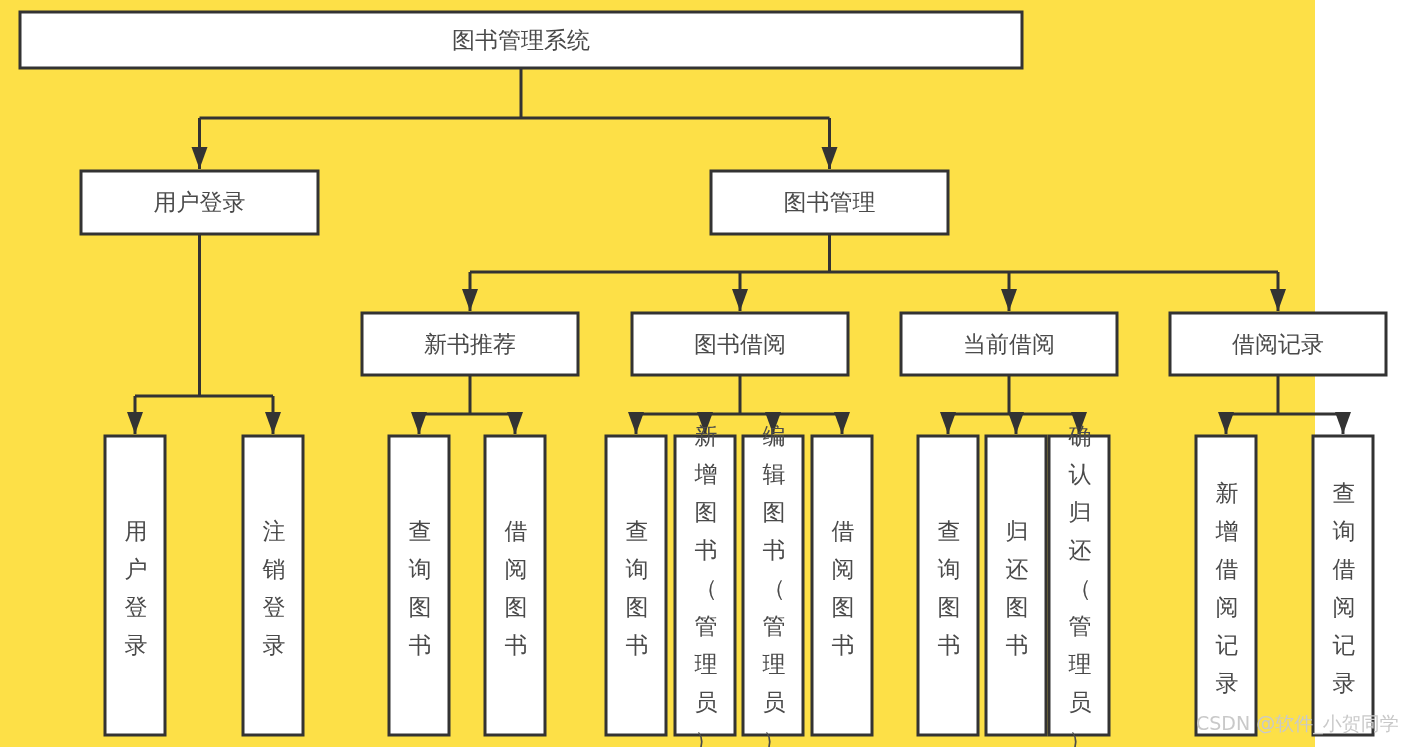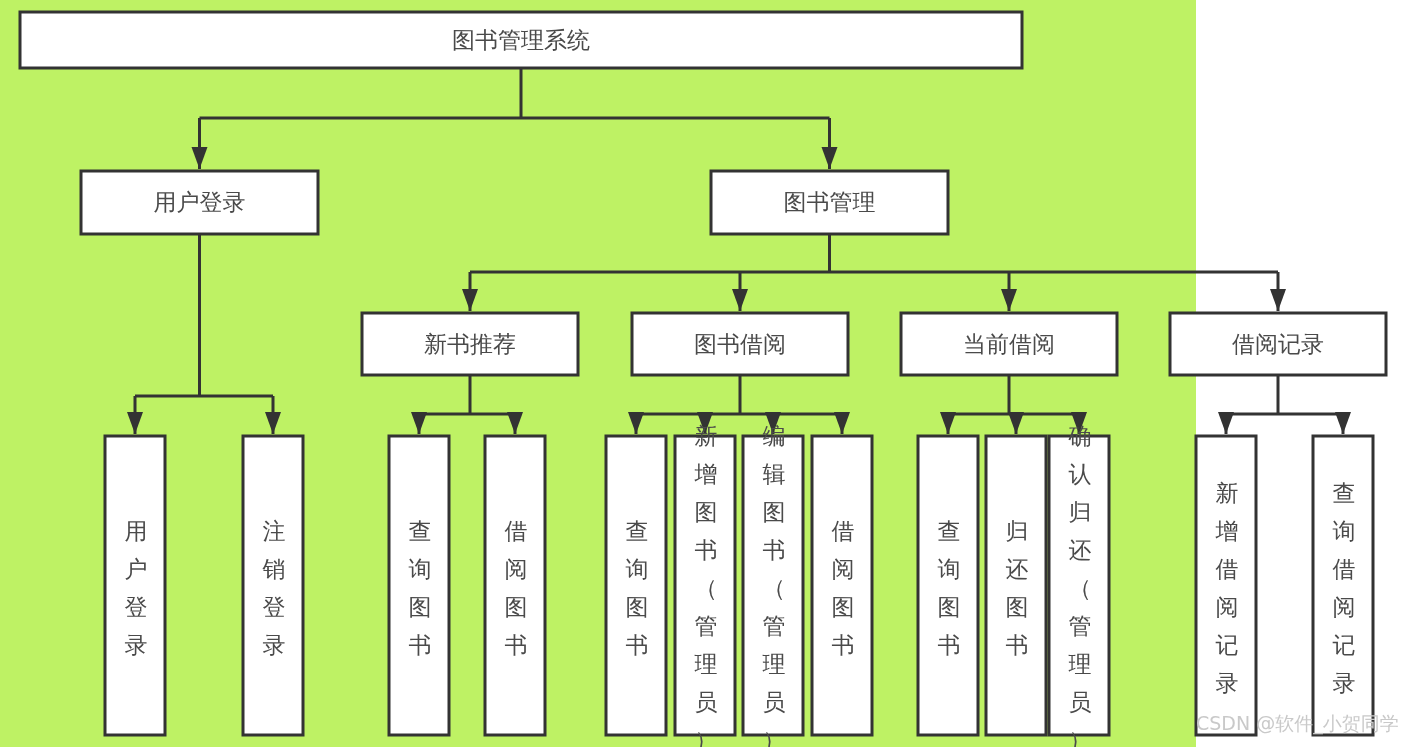--- a/index.html
+++ b/index.html
@@ -8,23 +8,23 @@
     background: #ffffff;
   }
   body {
     width: 1405px;
     height: 747px;
     overflow: hidden;
     font-family: "DejaVu Sans", "Liberation Sans", sans-serif;
   }
   #diagram-root {
     position: relative;
-    width: 1196px;
+    width: 1315px;
     height: 747px;
-    background: #bef264;
+    background: #fde047;
   }
   svg#diagram-svg {
     position: absolute;
     left: 0;
     top: 0;
     width: 1405px;
     height: 747px;
     display: block;
   }
   .node-box {

